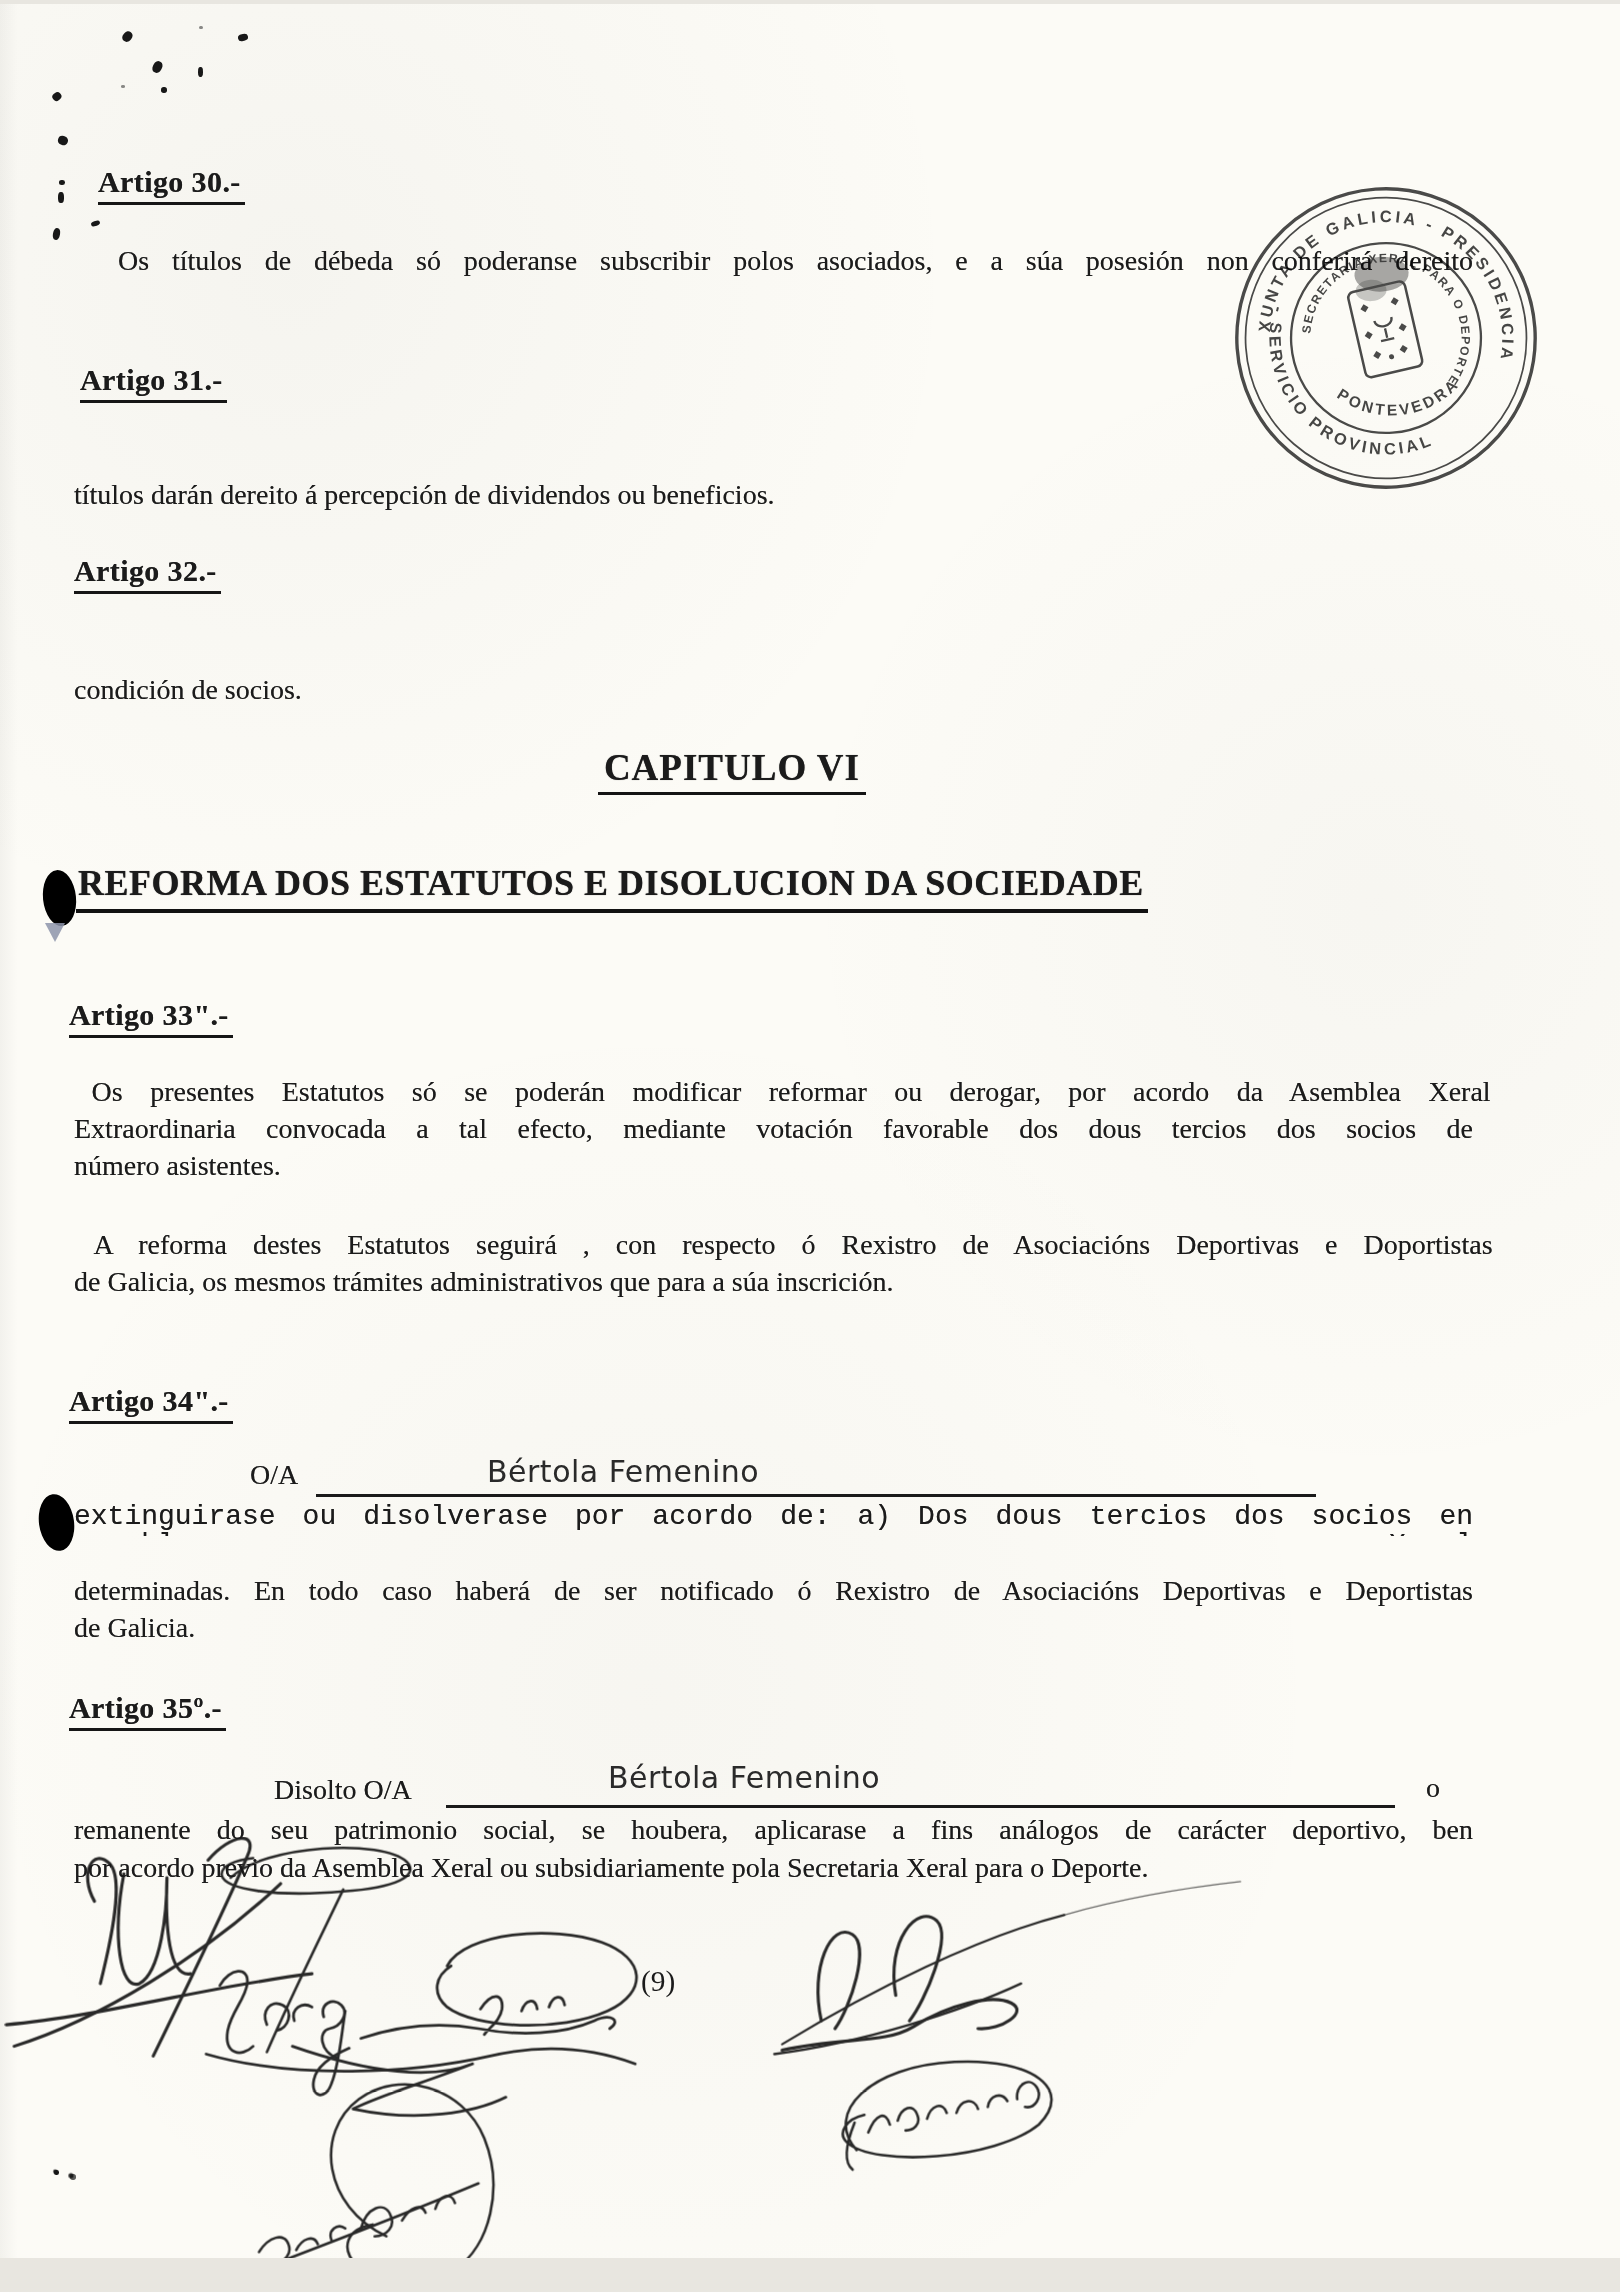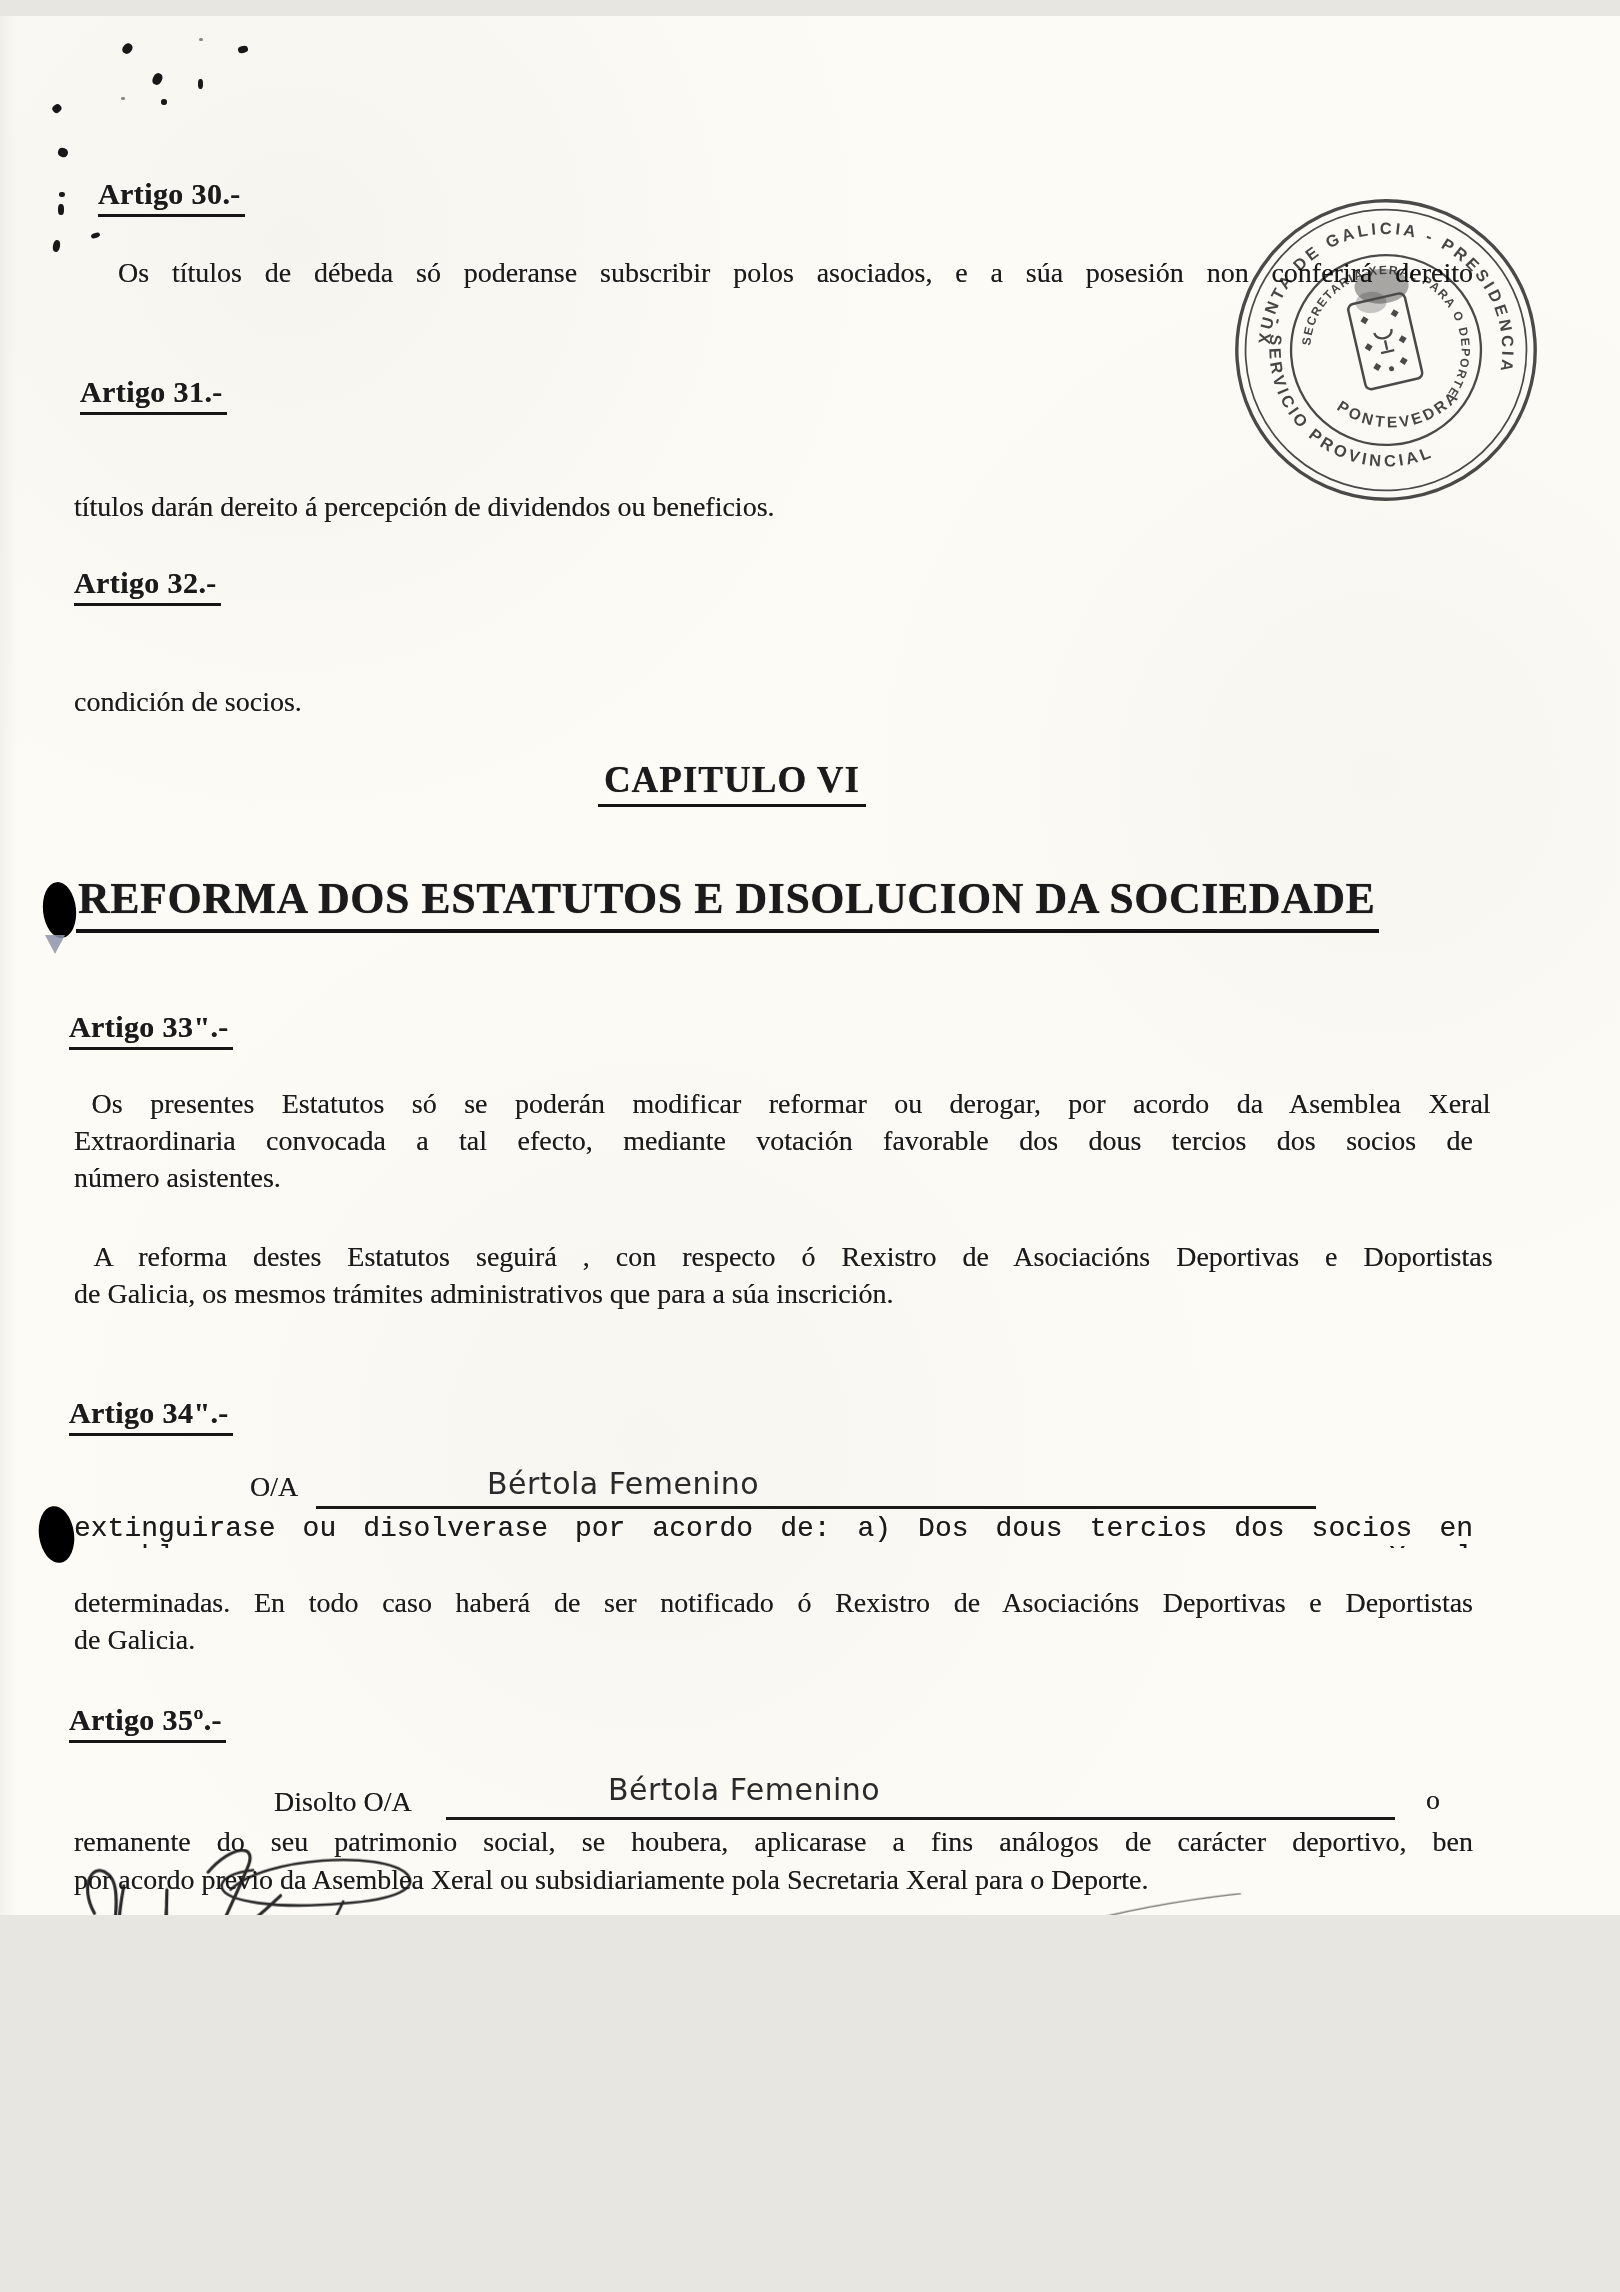--- a/index.html
+++ b/index.html
@@ -1,17 +1,17 @@
 <!DOCTYPE html>
 <html><head>
 <meta charset="utf-8">
 <style>
   html,body{margin:0;padding:0;background:#e8e6e0;}
   .page{
-    position:relative;width:1620px;height:1899px;margin:16px auto;overflow:hidden;
+    position:relative;width:1620px;height:2254px;margin:4px auto;overflow:hidden;
     background:#fcfbf6;
     background-image:
       radial-gradient(circle at 18% 12%, rgba(120,120,115,.05), transparent 28%),
       radial-gradient(circle at 85% 40%, rgba(120,120,115,.04), transparent 30%),
       radial-gradient(circle at 40% 75%, rgba(120,120,115,.04), transparent 35%),
       linear-gradient(90deg, rgba(60,60,60,.05), transparent 17.6px);
     font-family:"Liberation Serif", serif;color:#1b1b1b;
   }
   .h-art{
     position:absolute;font-weight:bold;font-size:30px;line-height:1;
@@ -26,21 +26,21 @@
   .just{white-space:normal;text-align:justify;text-align-last:justify;height:33px;overflow:hidden;}
   .ind18{padding-left:17.6px;}
   .ind20{padding-left:19.6px;}
   .ind45{padding-left:44px;box-sizing:border-box;}
   .chap{
     position:absolute;font-weight:bold;font-size:37px;line-height:1;letter-spacing:1px;
     border-bottom:3.9px solid #141414;padding:0 5.9px 5.9px 5.9px;white-space:nowrap;
     text-shadow:0 0 0.7px rgba(20,20,20,.8);
   }
   .chap-sub{
-    position:absolute;font-weight:bold;font-size:44px;line-height:1;letter-spacing:0.5px;
+    position:absolute;font-weight:bold;font-size:36px;line-height:1;letter-spacing:0.5px;
     border-bottom:4.9px solid #121212;padding:0 3.9px 7.8px 2px;white-space:nowrap;
     text-shadow:0 0 0.8px rgba(20,20,20,.85);
     font-family:Liberation Serif, serif;
   }
   .fill-label{position:absolute;font-size:28px;white-space:nowrap;text-shadow:0 0 0.6px rgba(25,25,25,.6);}
   .fill-value{
     position:absolute;font-family:"DejaVu Sans", sans-serif;font-size:30px;
     letter-spacing:0.5px;color:#2a2a2a;white-space:nowrap;
   }
   .rule{position:absolute;height:2.9px;background:#1a1a1a;}

